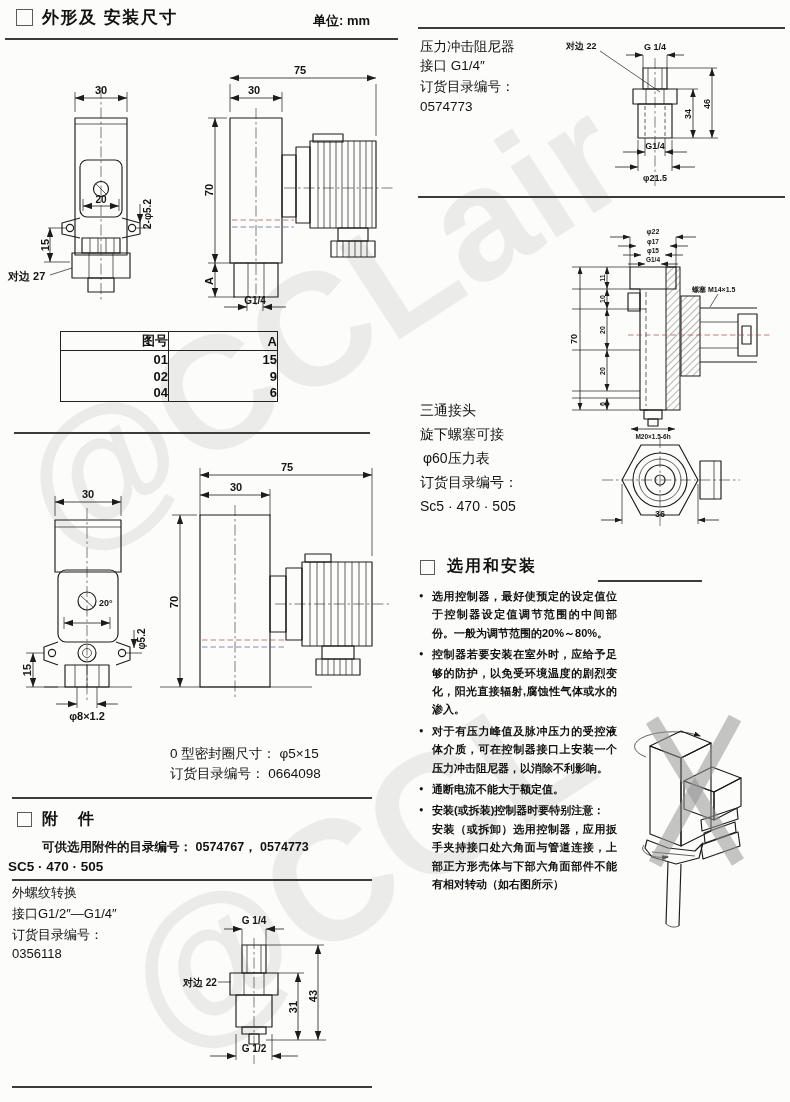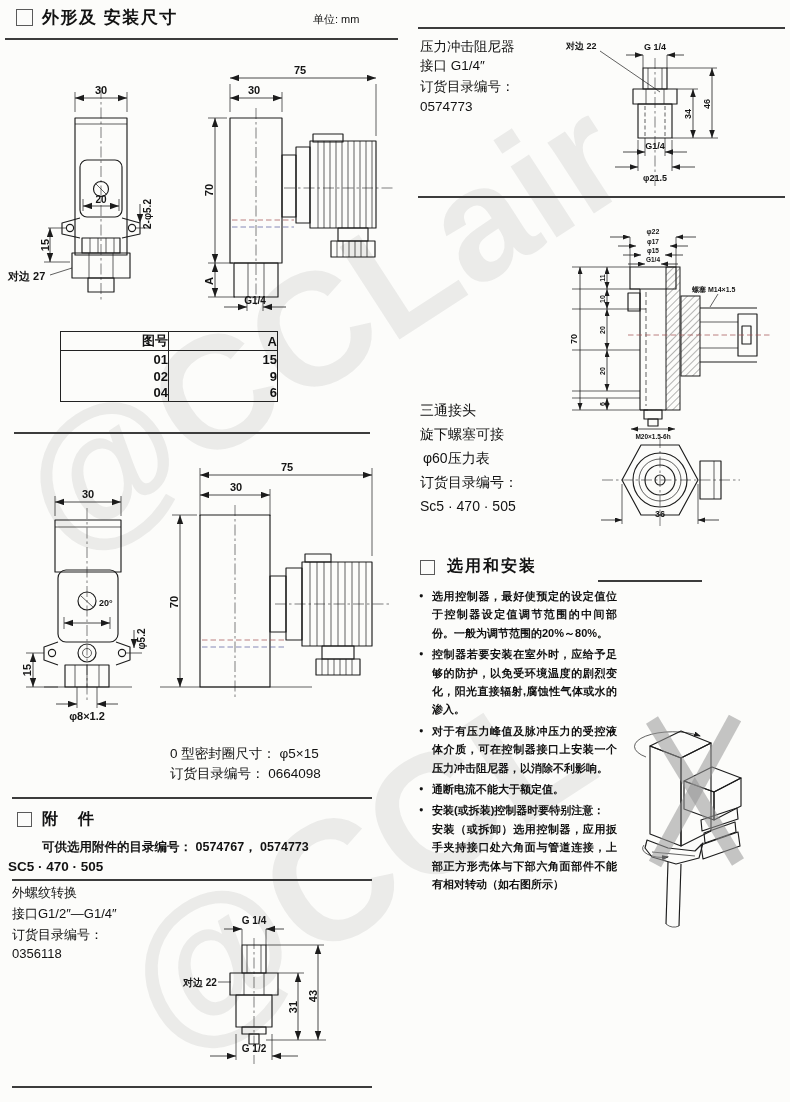--- a/index.html
+++ b/index.html
@@ -4,21 +4,21 @@
 <style>
   *{margin:0;padding:0;box-sizing:border-box}
   html,body{background:#9a9a9a}
   #page{position:relative;width:790px;height:1102px;margin:0 auto;background:#fcfcfa;overflow:hidden;
         font-family:"Liberation Sans","DejaVu Sans",sans-serif;color:#121212}
   .abs{position:absolute}
   .hline{position:absolute;background:#3c3c3c}
   .cbox{position:absolute;border:1.6px solid #5a5a5a;background:transparent}
   .h1{font-size:17px;font-weight:700;letter-spacing:1.5px}
   .h2{font-size:16px;font-weight:700;letter-spacing:2px}
-  .unit{font-size:11px;font-weight:400}
+  .unit{font-size:13px;font-weight:700}
   .b13{font-size:12.5px;font-weight:700}
   .blk{font-weight:400;white-space:pre-line}
   .wm{position:absolute;z-index:0;color:rgba(30,30,30,0.075);font-weight:700;white-space:nowrap;pointer-events:none}
   #wm1{left:36px;top:430px;font-size:160px;line-height:160px;transform-origin:0 50%;transform:rotate(-33deg)}
   #wm2{left:140px;top:920px;font-size:170px;line-height:170px;transform-origin:0 50%;transform:rotate(-33deg)}
   svg.drw{position:absolute;z-index:2;overflow:visible}
   .z{position:absolute;z-index:2}
   
   .o{fill:none;stroke:#1c1c1c;stroke-width:1.15;stroke-linejoin:round}
   .t{fill:none;stroke:#1c1c1c;stroke-width:0.7}

